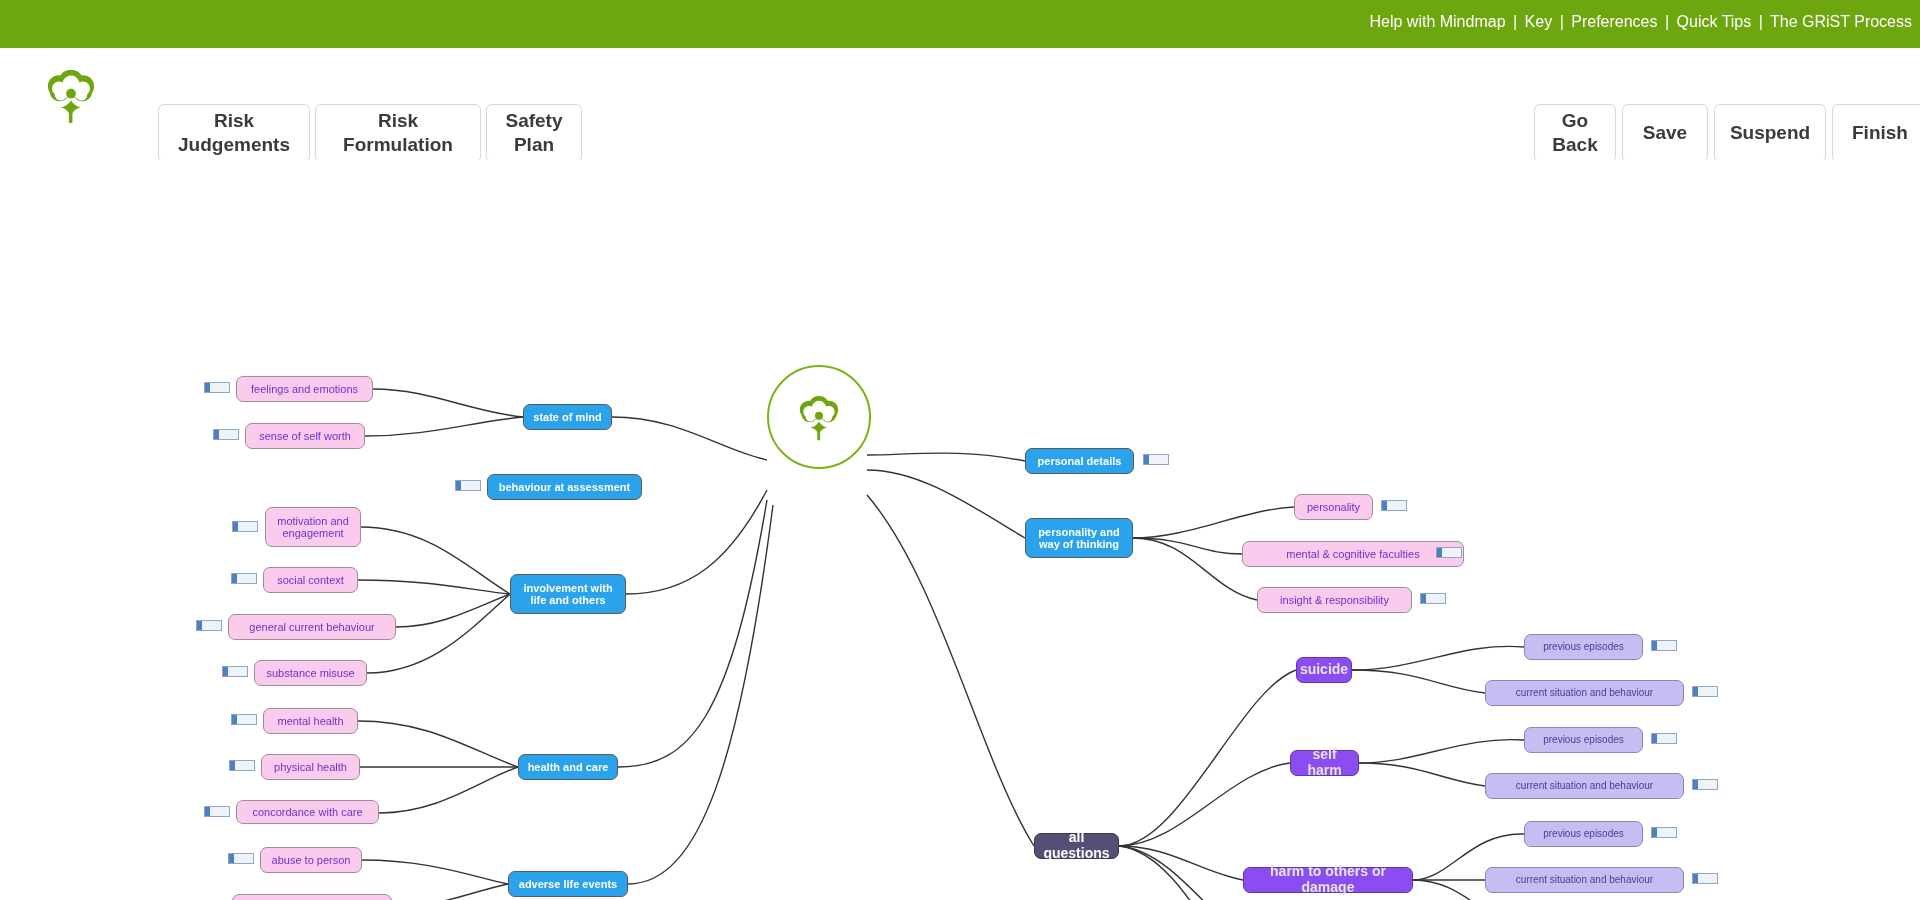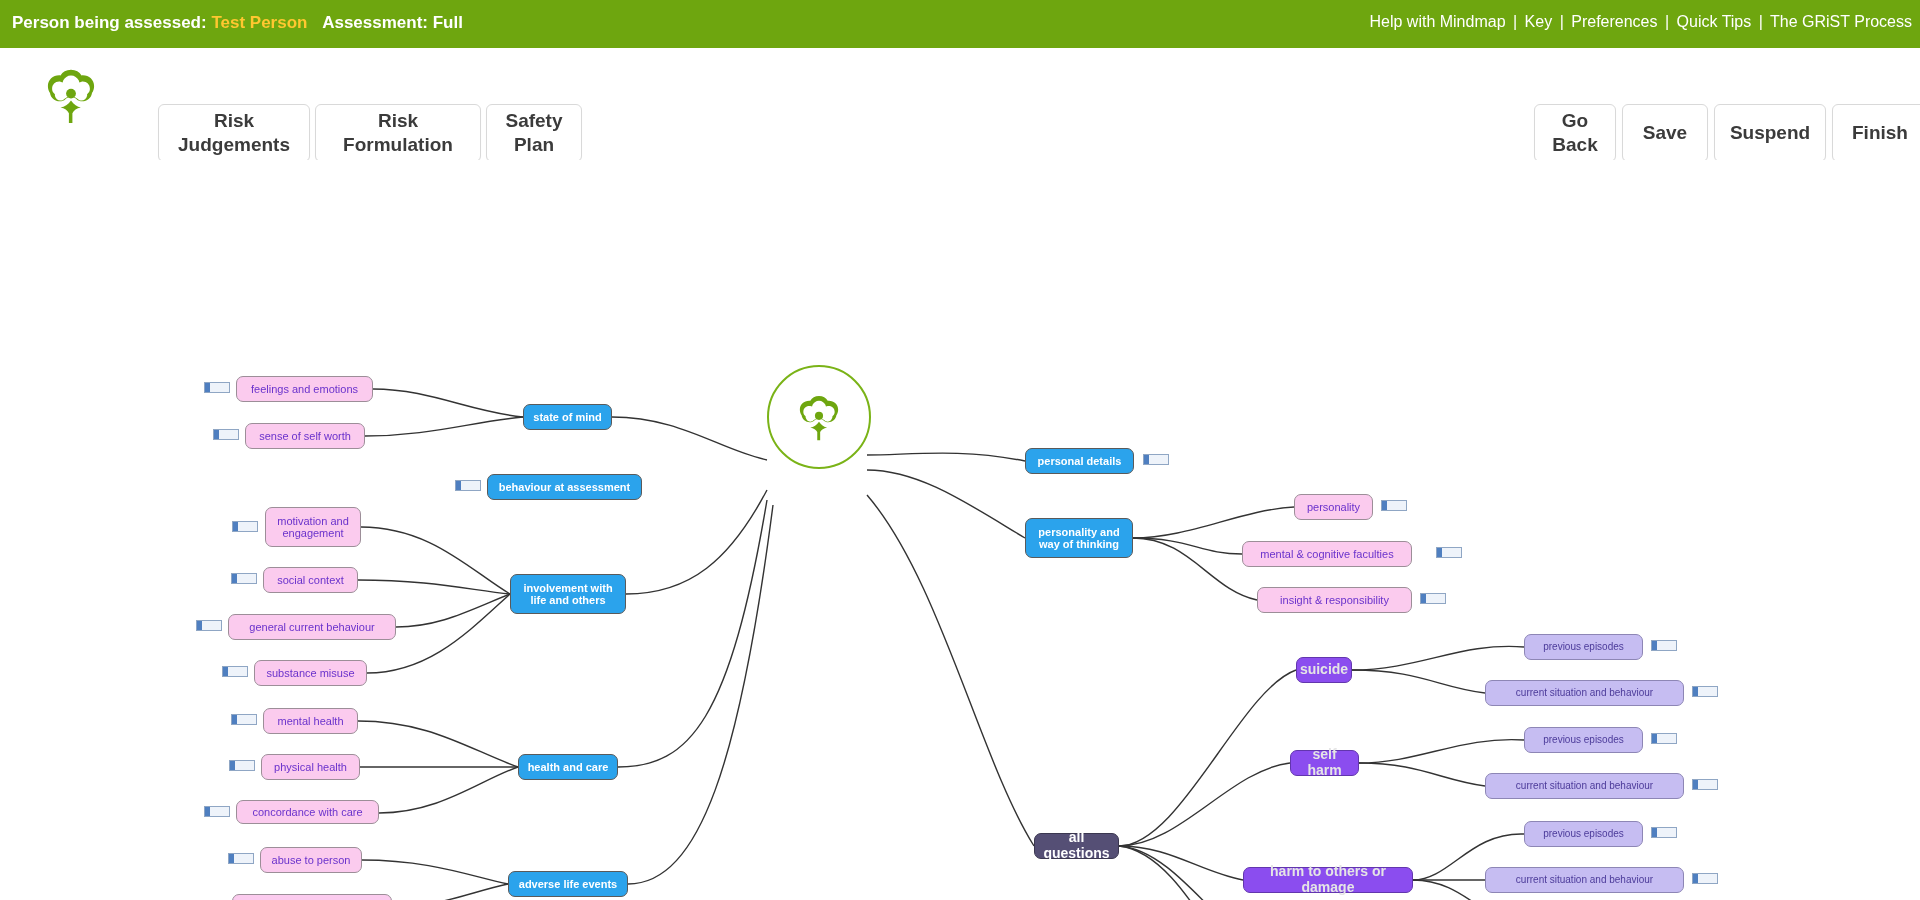--- a/index.html
+++ b/index.html
@@ -159,25 +159,20 @@
     width: 22%;
     background: #4f7fc0;
   }
 </style>
 </head>
 <body>
 
 <div id="app">
 
   <div class="topbar">
-    <div class="left">
-      <span>Person being assessed:</span>
-      <span class="name">Test Person</span>
-      <span class="assess">Assessment: Full</span>
-    </div>
     <div class="right">
       <a href="#">Help with Mindmap</a>
       <span class="sep">|</span>
       <a href="#">Key</a>
       <span class="sep">|</span>
       <a href="#">Preferences</a>
       <span class="sep">|</span>
       <a href="#">Quick Tips</a>
       <span class="sep">|</span>
       <a href="#">The GRiST Process</a>
@@ -303,21 +298,21 @@
         <div class="node blue" style="left: 1025px; top: 288px; width: 109px; height: 26px;">personal details</div>
         <div class="prog" style="left: 1143px; top: 294px;">
           <i></i>
         </div>
         <div class="node blue" style="left: 1025px; top: 358px; width: 108px; height: 40px;">personality and
 way of thinking</div>
         <div class="node pink" style="left: 1294px; top: 334px; width: 79px; height: 26px;">personality</div>
         <div class="prog" style="left: 1381px; top: 340px;">
           <i></i>
         </div>
-        <div class="node pink" style="left: 1242px; top: 381px; width: 170px; height: 26px;">mental &amp; cognitive faculties</div>
+        <div class="node pink" style="left: 1242px; top: 381px; width: 222px; height: 26px;">mental &amp; cognitive faculties</div>
         <div class="prog" style="left: 1436px; top: 387px;">
           <i></i>
         </div>
         <div class="node pink" style="left: 1257px; top: 427px; width: 155px; height: 26px;">insight &amp; responsibility</div>
         <div class="prog" style="left: 1420px; top: 433px;">
           <i></i>
         </div>
         <div class="node purple-dark" style="left: 1034px; top: 673px; width: 85px; height: 26px;">all questions</div>
         <div class="node purple-mid" style="left: 1296px; top: 497px; width: 56px; height: 26px;">suicide</div>
         <div class="node purple-light" style="left: 1524px; top: 474px; width: 119px; height: 26px;">previous episodes</div>

